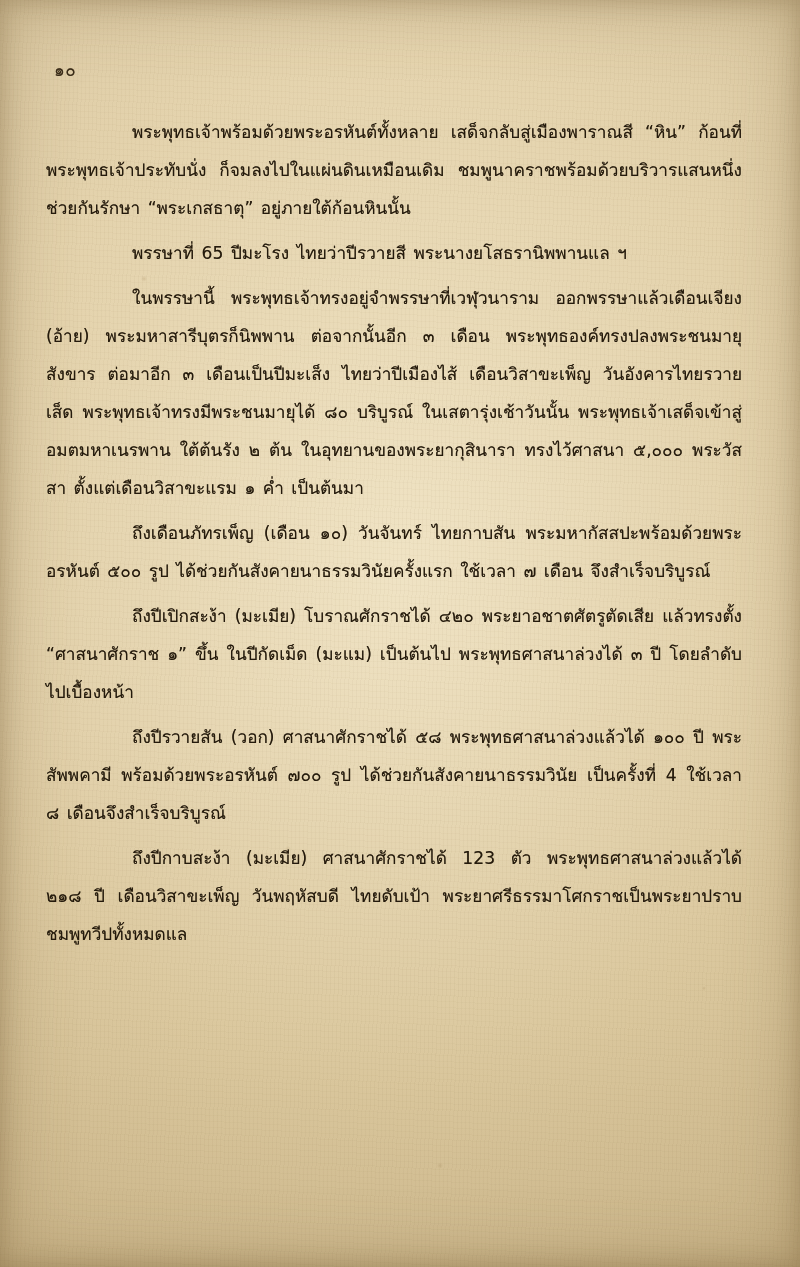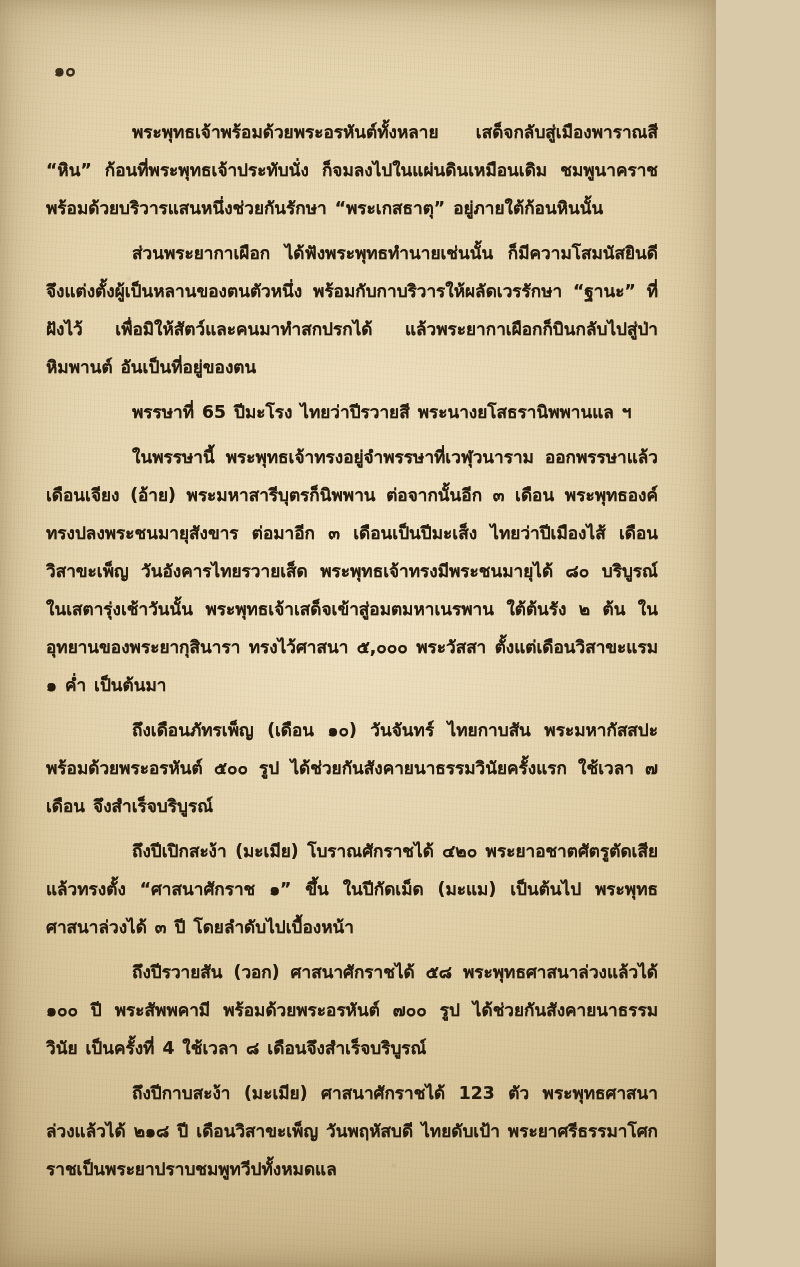--- a/index.html
+++ b/index.html
@@ -9,28 +9,27 @@
   body {
     width: 800px;
     height: 1267px;
     overflow: hidden;
     background: #d9c9a8;
     font-family: "DejaVu Sans", sans-serif;
   }
   
   .page {
     position: relative;
-    width: 716px;
+    width: 800px;
     height: 1267px;
     box-sizing: border-box;
     background:
       radial-gradient(ellipse 120% 90% at 50% 45%, rgba(255,248,225,0.55) 0%, rgba(238,223,190,0.18) 45%, rgba(176,152,110,0.30) 82%, rgba(140,116,78,0.45) 100%),
       linear-gradient(175deg, #e4d3ad 0%, #e0cea6 25%, #dcc9a0 55%, #d6c296 80%, #cdb88b 100%);
     overflow: hidden;
-    font-weight: bold;
   }
   .page::before {
     
     content: "";
     position: absolute;
     inset: 0;
     pointer-events: none;
     background-image:
       repeating-linear-gradient(92deg, rgba(120,96,60,0.045) 0px, rgba(120,96,60,0.045) 1px, rgba(0,0,0,0) 1px, rgba(0,0,0,0) 4px),
       repeating-linear-gradient(3deg, rgba(150,125,85,0.040) 0px, rgba(150,125,85,0.040) 1px, rgba(0,0,0,0) 1px, rgba(0,0,0,0) 6px),
@@ -90,21 +89,20 @@
 </style>
 </head>
 <body>
 
 <div class="page">
   <div class="content">
 
     <div class="folio">๑๐</div>
 
     <p class="para">พระพุทธเจ้าพร้อมด้วยพระอรหันต์ทั้งหลาย  เสด็จกลับสู่เมืองพาราณสี  “หิน” ก้อนที่พระพุทธเจ้าประทับนั่ง  ก็จมลงไปในแผ่นดินเหมือนเดิม  ชมพูนาคราชพร้อมด้วยบริวารแสนหนึ่งช่วยกันรักษา  “พระเกสธาตุ”  อยู่ภายใต้ก้อนหินนั้น</p>
-    <p class="para">ส่วนพระยากาเผือก  ได้ฟังพระพุทธทำนายเช่นนั้น  ก็มีความโสมนัสยินดี  จึงแต่งตั้งผู้เป็นหลานของตนตัวหนึ่ง  พร้อมกับกาบริวารให้ผลัดเวรรักษา  “ฐานะ”  ที่ฝังไว้  เพื่อมิให้สัตว์และคนมาทำสกปรกได้  แล้วพระยากาเผือกก็บินกลับไปสู่ป่าหิมพานต์  อันเป็นที่อยู่ของตน</p>
     <p class="para">พรรษาที่ 65 ปีมะโรง  ไทยว่าปีรวายสี  พระนางยโสธรานิพพานแล ฯ</p>
     <p class="para">ในพรรษานี้  พระพุทธเจ้าทรงอยู่จำพรรษาที่เวฬุวนาราม  ออกพรรษาแล้วเดือนเจียง (อ้าย)  พระมหาสารีบุตรก็นิพพาน  ต่อจากนั้นอีก ๓ เดือน  พระพุทธองค์ทรงปลงพระชนมายุสังขาร  ต่อมาอีก ๓ เดือนเป็นปีมะเส็ง  ไทยว่าปีเมืองไส้  เดือนวิสาขะเพ็ญ  วันอังคารไทยรวายเส็ด  พระพุทธเจ้าทรงมีพระชนมายุได้ ๘๐ บริบูรณ์  ในเสตารุ่งเช้าวันนั้น พระพุทธเจ้าเสด็จเข้าสู่อมตมหาเนรพาน  ใต้ต้นรัง ๒ ต้น  ในอุทยานของพระยากุสินารา  ทรงไว้ศาสนา ๕,๐๐๐ พระวัสสา  ตั้งแต่เดือนวิสาขะแรม ๑ ค่ำ เป็นต้นมา</p>
     <p class="para">ถึงเดือนภัทรเพ็ญ (เดือน ๑๐) วันจันทร์  ไทยกาบสัน  พระมหากัสสปะพร้อมด้วยพระอรหันต์ ๕๐๐ รูป  ได้ช่วยกันสังคายนาธรรมวินัยครั้งแรก  ใช้เวลา ๗ เดือน  จึงสำเร็จบริบูรณ์</p>
     <p class="para">ถึงปีเปิกสะง้า (มะเมีย) โบราณศักราชได้ ๔๒๐  พระยาอชาตศัตรูตัดเสีย  แล้วทรงตั้ง “ศาสนาศักราช ๑” ขึ้น  ในปีกัดเม็ด (มะแม)  เป็นต้นไป  พระพุทธศาสนาล่วงได้ ๓ ปี  โดยลำดับไปเบื้องหน้า</p>
     <p class="para">ถึงปีรวายสัน (วอก) ศาสนาศักราชได้ ๕๘  พระพุทธศาสนาล่วงแล้วได้ ๑๐๐ ปี  พระสัพพคามี  พร้อมด้วยพระอรหันต์ ๗๐๐ รูป  ได้ช่วยกันสังคายนาธรรมวินัย  เป็นครั้งที่ 4 ใช้เวลา ๘ เดือนจึงสำเร็จบริบูรณ์</p>
     <p class="para">ถึงปีกาบสะง้า (มะเมีย) ศาสนาศักราชได้ 123 ตัว  พระพุทธศาสนาล่วงแล้วได้ ๒๑๘ ปี  เดือนวิสาขะเพ็ญ  วันพฤหัสบดี  ไทยดับเป้า  พระยาศรีธรรมาโศกราชเป็นพระยาปราบชมพูทวีปทั้งหมดแล</p>
 
   </div>
 </div>
 

